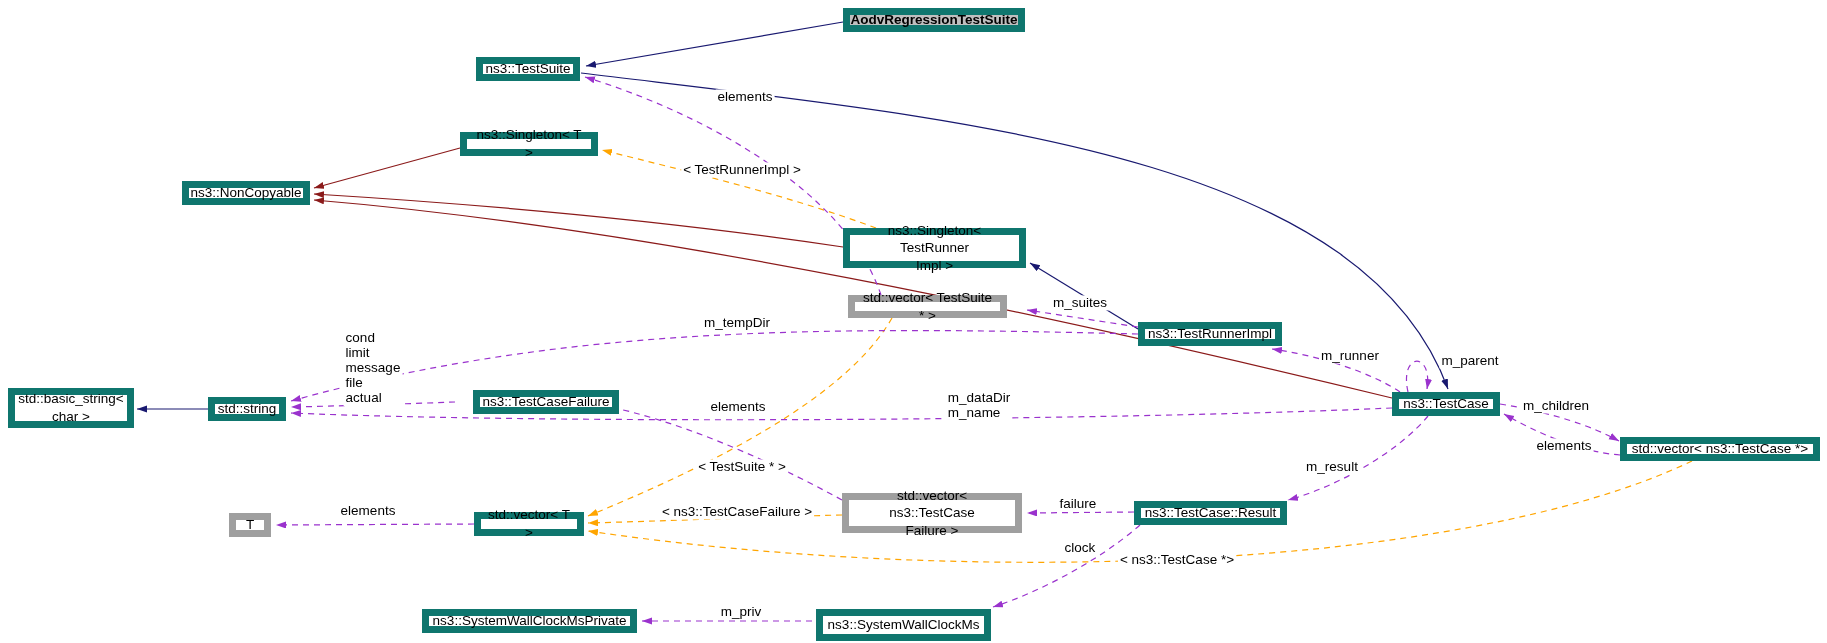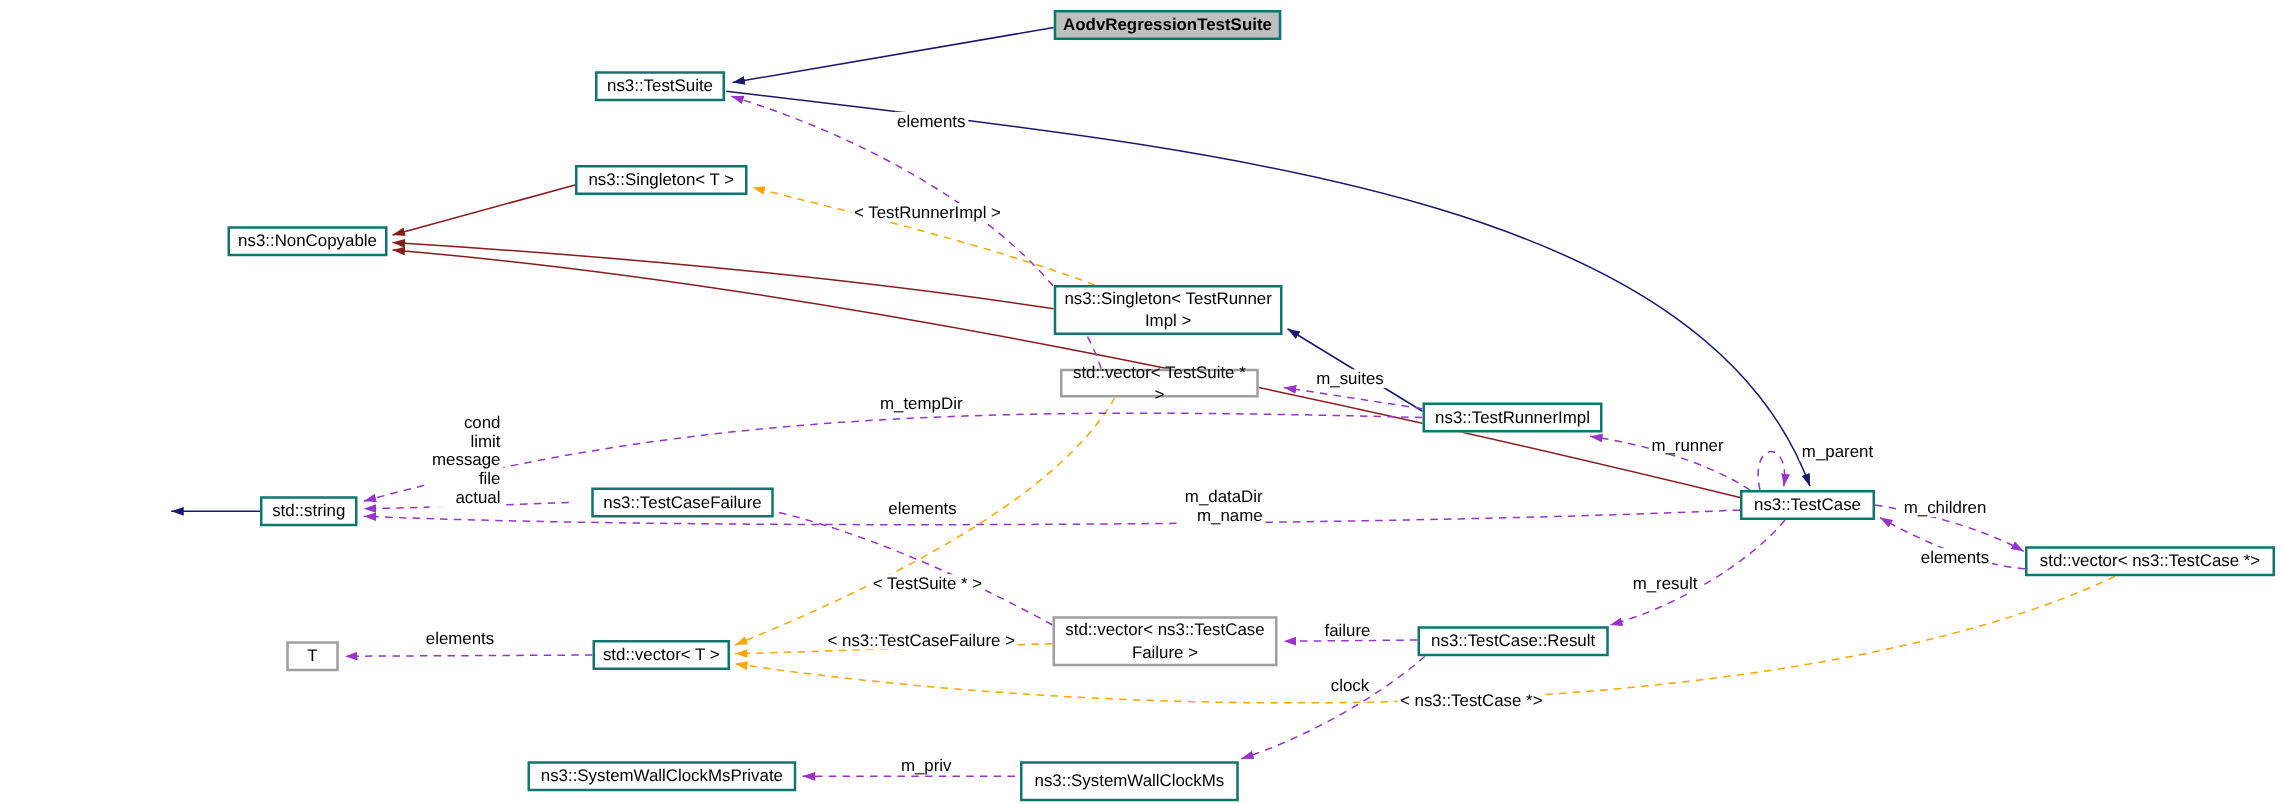--- a/index.html
+++ b/index.html
@@ -3,36 +3,36 @@
 <meta charset="utf-8">
 <style>
   * { margin:0; padding:0; box-sizing:border-box; }
   html,body { background:#ffffff; }
   body { font-family:"Liberation Sans", sans-serif; color:#000; }
   #diagram { position:relative; width:1827px; height:643px; background:#fff; overflow:hidden; }
   #edges { position:absolute; left:0; top:0; }
 
   .node {
     position:absolute;
-    border:2px solid #0f766e;
+    border:7px solid #0f766e;
     background:#fff;
     display:flex; align-items:center; justify-content:center;
     text-align:center;
     font-size:13.5px; line-height:1.3;
     white-space:pre-line;
     padding:1px 4px;
   }
   .node.gray { border-color:var(--c-gray,#a0a0a0); }
   .node.selected { background:var(--c-selected,#bfbfbf); font-weight:bold; }
 
   .elabel {
     position:absolute;
     font-size:13.5px; line-height:1.12;
     transform:translate(-50%,-50%);
-    white-space:pre-line; text-align:right;
+    white-space:pre-line; text-align:left;
     background:#fff; padding:0 2px;
   }
 
   .p-inh  { stroke:var(--c-inherit,#191970); fill:none; stroke-width:1.2; }
   .p-priv { stroke:var(--c-priv,#8b1a1a);   fill:none; stroke-width:1.2; }
   .p-use  { stroke:var(--c-use,#9a32cd);    fill:none; stroke-width:1.2; stroke-dasharray:6 5; }
   .p-tpl  { stroke:var(--c-tpl,#ffa500);    fill:none; stroke-width:1.2; stroke-dasharray:6 5; }
 </style>
 </head>
 <body>
@@ -119,20 +119,22 @@
 
   <div class="node" style="left:182px;top:181px;width:128px;height:24px">ns3::NonCopyable</div>
 
   <div class="node" style="left:843px;top:228px;width:183px;height:40px">ns3::Singleton&lt; TestRunner
 Impl &gt;</div>
 
   <div class="node gray" style="left:848px;top:295px;width:159px;height:23px">std::vector&lt; TestSuite * &gt;</div>
 
   <div class="node" style="left:1138px;top:322px;width:144px;height:24px">ns3::TestRunnerImpl</div>
 
+  <div class="node" style="left:8px;top:388px;width:126px;height:40px">std::basic_string&lt;
+char &gt;</div>
 
   <div class="node" style="left:208px;top:397px;width:78px;height:24px">std::string</div>
 
   <div class="node" style="left:473px;top:390px;width:146px;height:24px">ns3::TestCaseFailure</div>
 
   <div class="node" style="left:1392px;top:392px;width:108px;height:24px">ns3::TestCase</div>
 
   <div class="node" style="left:1620px;top:437px;width:200px;height:24px">std::vector&lt; ns3::TestCase *&gt;</div>
 
   <div class="node gray" style="left:229px;top:513px;width:42px;height:24px">T</div>

